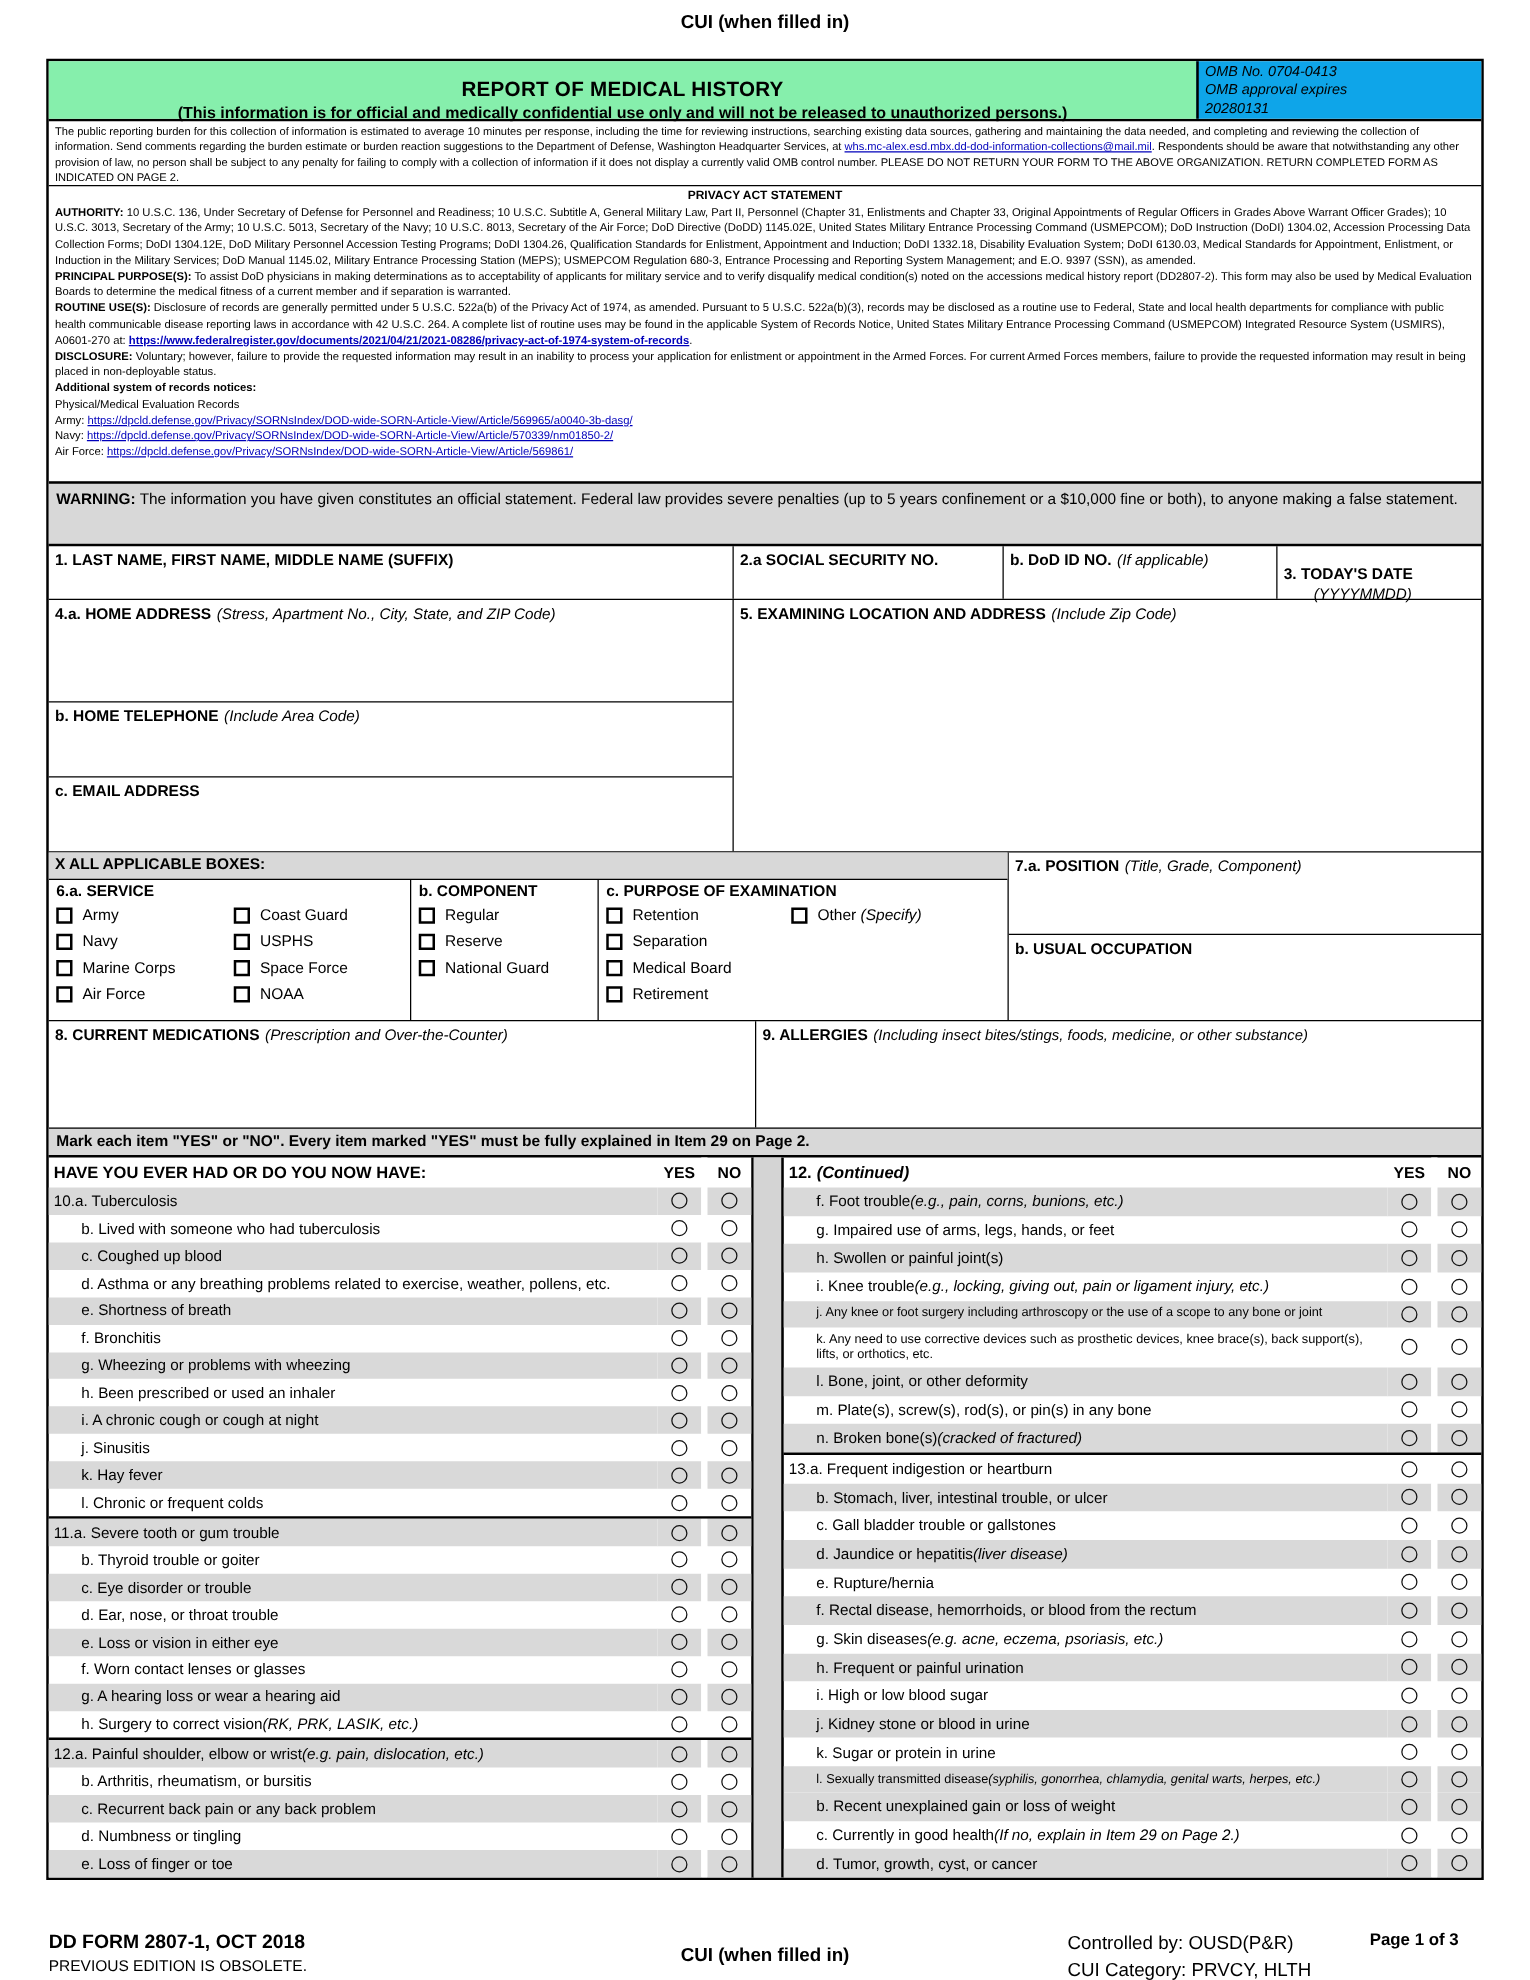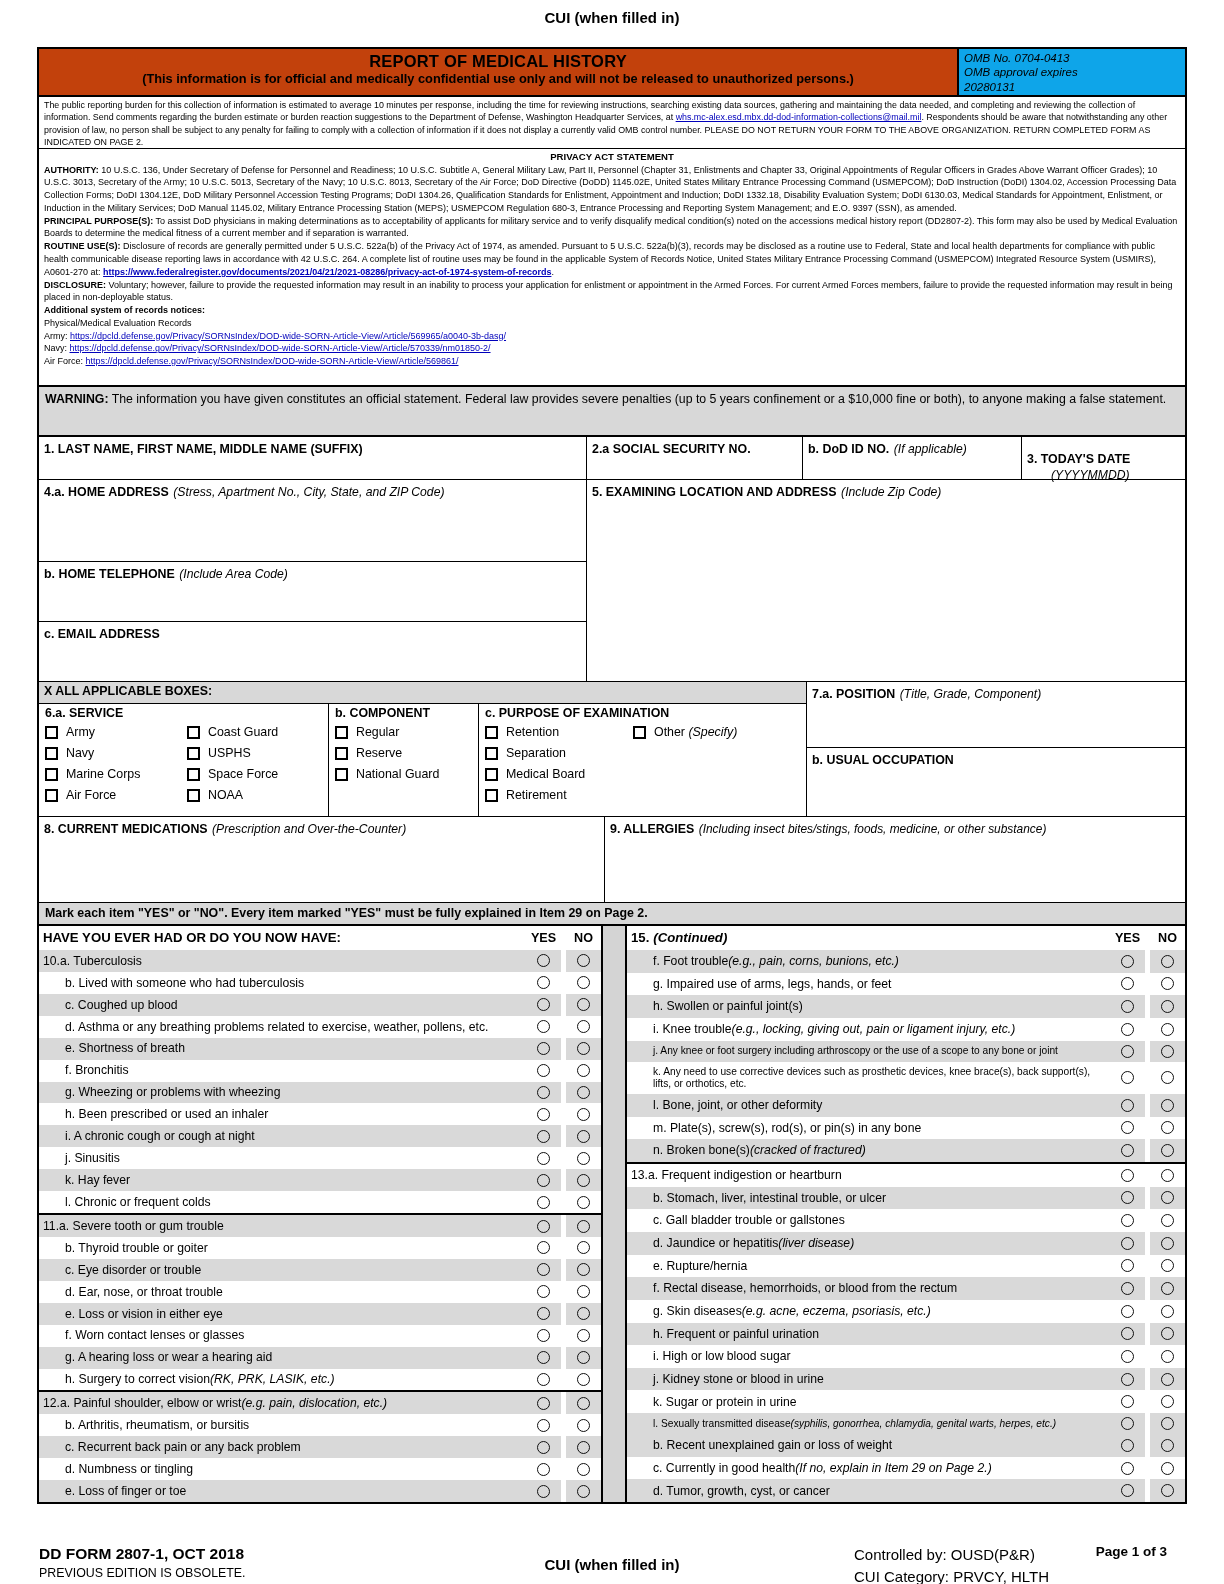--- a/index.html
+++ b/index.html
@@ -8,21 +8,21 @@
     width:1224px; height:1584px; position:relative;
     font-family:"Liberation Sans", sans-serif; color:#000;
   }
   .cui-banner { position:absolute; top:9px; left:0; width:100%; text-align:center;
     font-weight:bold; font-size:15px; }
 
   .form { position:absolute; left:37px; top:47px; width:1150px; border:2px solid #000; background:#fff; }
 
   
   .title-row { display:flex; border-bottom:2px solid #000; height:48px; }
-  .title-main { flex:1; background:#c2410c; text-align:center; padding-top:3px; }
+  .title-main { flex:1; background:#86efac; text-align:center; padding-top:14px; }
   .title-main .t1 { font-size:16.5px; font-weight:bold; letter-spacing:.2px; }
   .title-main .t2 { font-size:12.8px; font-weight:bold; }
   .omb-box { width:228px; border-left:2px solid #000; background:#0ea5e9;
     font-style:italic; font-size:11.5px; line-height:1.25; padding:2px 5px; }
 
   
   .burden { font-size:8.9px; line-height:1.4; padding:2px 5px 1px; height:52px; overflow:hidden;
     border-bottom:1px solid #000; }
   a.lnk { color:#0000bb; text-decoration:underline; cursor:pointer; word-break:break-all; }
   a.lnk.bold { font-weight:bold; }
@@ -608,21 +608,21 @@
           <span class="gut"></span>
           <span class="yn">
             <span class="radio"></span>
           </span>
         </div>
       </div>
     <div class="chk-gap"></div>
     <div class="chk-col right" id="chk-right">
         <div class="chk-row chk-head">
           <span class="chk-label">
-            <b>15.</b>
+            <b>12.</b>
             <em>(Continued)</em>
           </span>
           <span class="yn">YES</span>
           <span class="gut"></span>
           <span class="yn">NO</span>
         </div>
         <div class="chk-row shaded">
           <span class="chk-label indent">
             <span class="txt">f. Foot trouble </span>
             <em>(e.g., pain, corns, bunions, etc.)</em>

